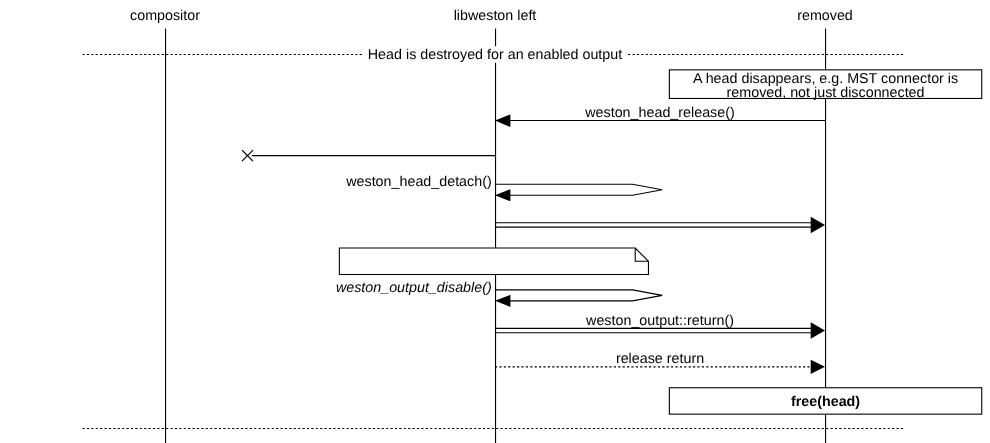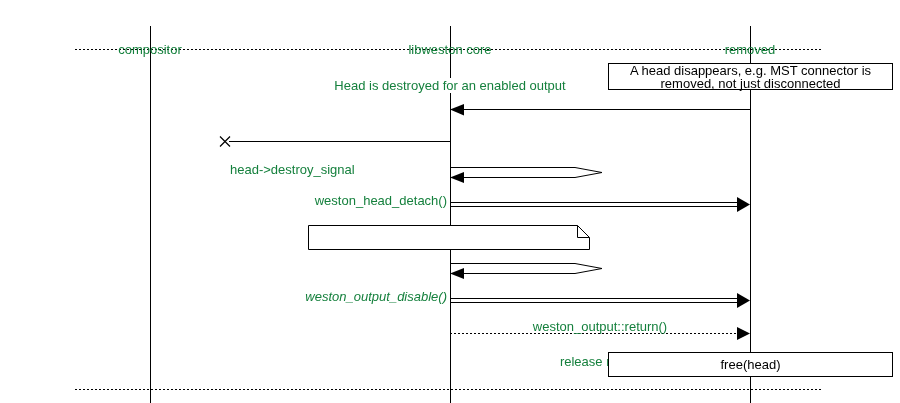--- a/index.html
+++ b/index.html
@@ -5,21 +5,21 @@
   html,body { margin:0; padding:0; background:#fff; }
   .stage {
     position:relative; width:900px; height:403px;
     background:#ffffff; color:#000;
     font-family:"Liberation Sans", sans-serif;
     font-size:13px; overflow:hidden;
   }
   .stage svg { position:absolute; left:0; top:0; }
   .lbl {
     position:absolute; white-space:nowrap;
-    font-size:13px; line-height:15px; color:#15803d;margin-top:36px;
+    font-size:13px; line-height:15px; color:#000000;
   }
   .center { transform:translateX(-50%); }
   .participant { font-size:13px; }
   .divider-lbl { background:#fff; padding:0 4px; }
   .boxnote {
     position:absolute; box-sizing:border-box;
     border:1px solid #000; background:#fff;
     display:flex; flex-direction:column;
     justify-content:center;
     text-align:center; font-size:13px; line-height:13px;
@@ -79,34 +79,34 @@
       <polygon points="750,300.5 737,293 737,308" fill="#000"></polygon>
     </g>
 
     <g>
       <line x1="450" y1="333.5" x2="737" y2="333.5" stroke="#000" stroke-width="1" stroke-dasharray="2 2"></line>
       <polygon points="750,333.5 737,327 737,340" fill="#000"></polygon>
     </g>
   </svg>
 
   <div class="lbl participant center" style="left:150px; top:6px;">compositor</div>
-  <div class="lbl participant center" style="left:450px; top:6px;">libweston core</div>
+  <div class="lbl participant center" style="left:450px; top:6px;">libweston left</div>
   <div class="lbl participant center" style="left:750px; top:6px;">removed</div>
 
   <div class="lbl center divider-lbl" style="left:450px; top:42px;">Head is destroyed for an enabled output</div>
 
   <div class="boxnote" style="left:608px; top:63px; width:285px; height:27px;">
     <span>A head disappears, e.g. MST connector is</span>
     <span>removed, not just disconnected</span>
   </div>
 
-  <div class="lbl" style="left:230px; top:126px;">head-&gt;destroy_signal</div>
+  <div class="lbl center" style="left:600px; top:94px;">weston_head_release()</div>
   <div class="lbl" style="right:453px; top:157px;">weston_head_detach()</div>
   <div class="lbl" style="right:453px; top:253px;font-style:italic;">weston_output_disable()</div>
   <div class="lbl center" style="left:600px; top:283px;">weston_output::return()</div>
   <div class="lbl center" style="left:600px; top:318px;">release return</div>
 
 
-  <div class="boxnote" style="left:608px; top:352px; width:285px; height:25px;">
+  <div class="boxnote" style="left:608px; top:352px; width:285px; height:25px;font-weight:bold;">
     <span>free(head)</span>
   </div>
 
 </div>
 
 </body></html>

